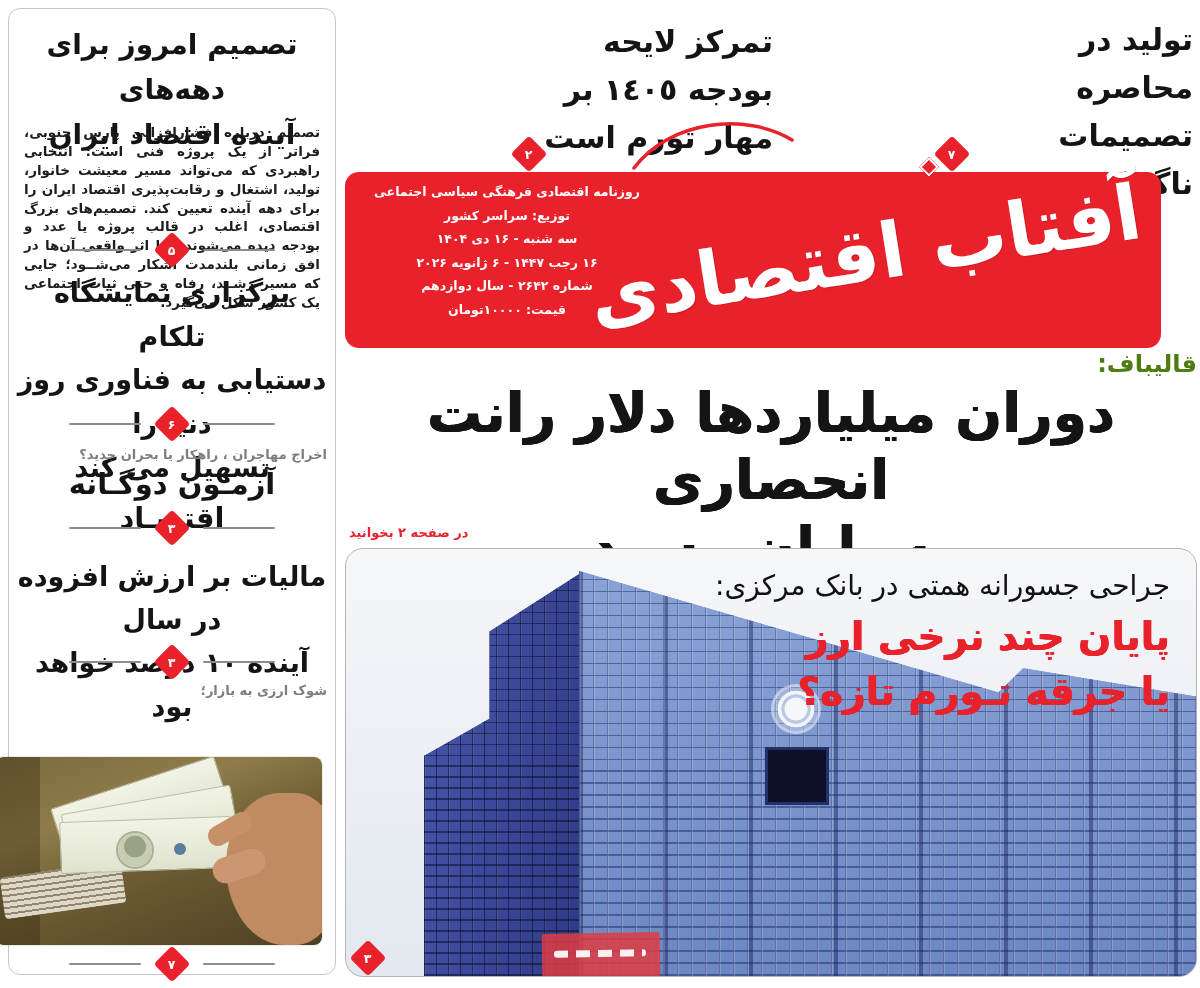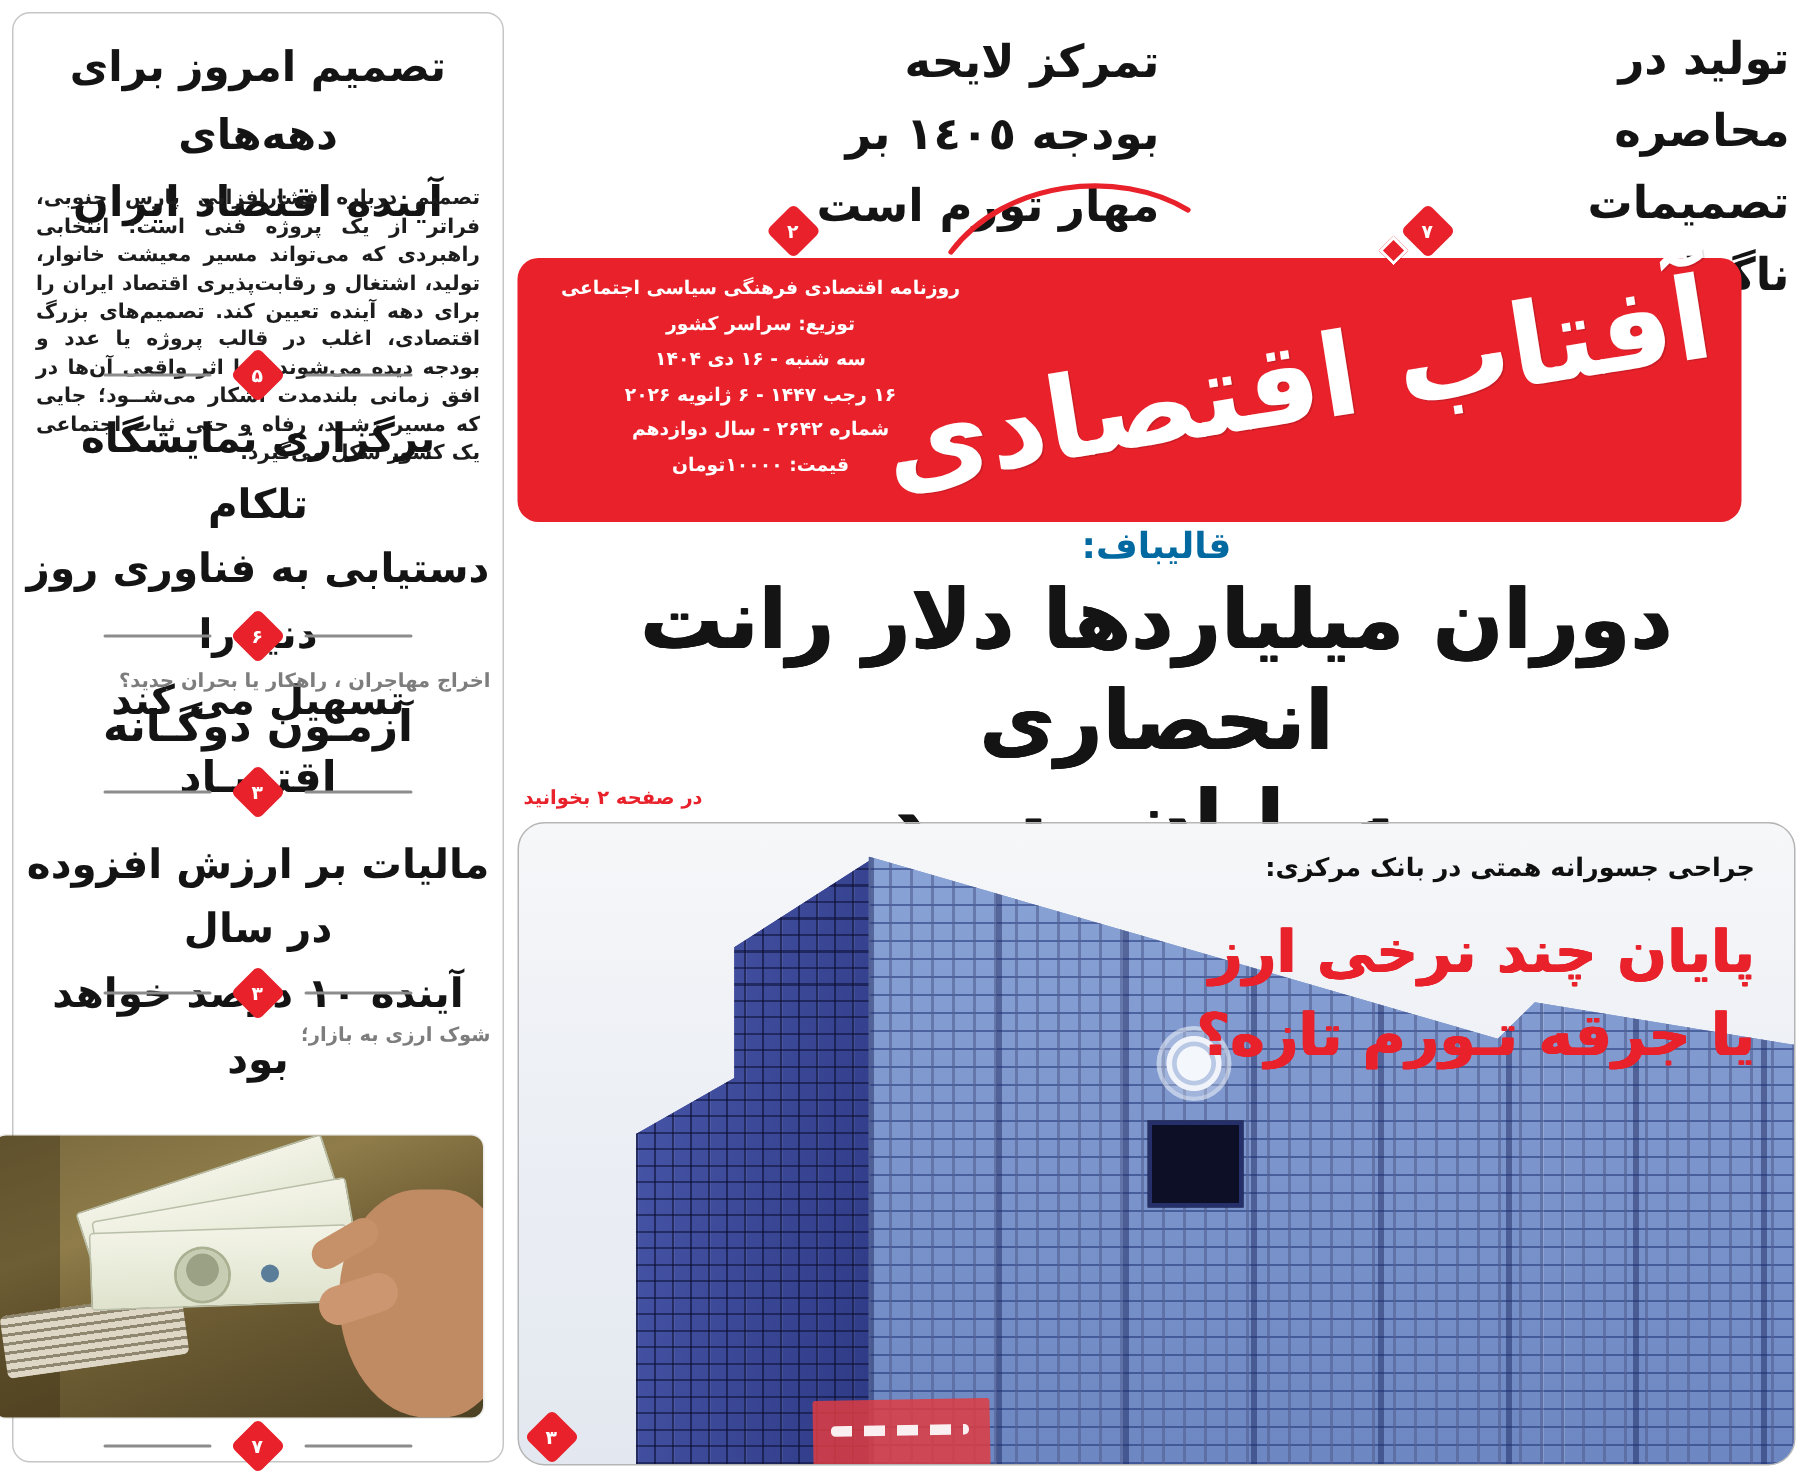--- a/index.html
+++ b/index.html
@@ -69,21 +69,21 @@
     font-weight:bold;text-decoration:none}
   .mh-logo{right:16px;top:-20px;width:560px;height:205px;display:flex;align-items:center;justify-content:center;
     color:#fff;font-size:76px;font-weight:bold;transform:rotate(-9deg);white-space:nowrap;
     text-shadow:1px 1px 0 rgba(0,0,0,.12)}
   .mh-diamond{left:577px;top:-12px;width:14px;height:14px;background:var(--red);transform:rotate(45deg);
     box-shadow:0 0 0 2px #fff inset}
   .mh-swoosh{left:628px;top:110px;width:170px;height:64px;z-index:3}
 
   
   .lead{left:345px;top:350px;width:852px;height:198px}
-  .lead-kicker{top:0;left:0;right:0;text-align:center;font-size:24px;font-weight:bold;color:#0369a1}
+  .lead-kicker{top:0;left:0;right:0;text-align:right;font-size:24px;font-weight:bold;color:#4d7c0f}
   .lead-hl{top:30px;left:0;right:0;font-size:55px;line-height:1.22}
   .lead-note{left:4px;bottom:8px;color:var(--red);font-size:13px;font-weight:bold}
 
   
   .bottom-card{left:345px;top:548px;width:852px;height:429px;border:1px solid #b5b5b5;border-radius:18px;
     overflow:hidden;background:linear-gradient(180deg,#f6f7f9 0%,#edf0f5 40%,#e3e8f0 100%)}
   .face{position:absolute}
   .face-left{left:78px;top:12px;width:156px;bottom:0;
     background-color:#3d4a9a;
     background-image:
@@ -103,21 +103,21 @@
     clip-path:polygon(0 0,68% 30%,72% 24%,100% 31%,100% 100%,0 100%)}
   .emblem{left:428px;top:138px;width:44px;height:44px;border-radius:50%;
     background:radial-gradient(circle,#f4f7fb 0 36%,#b9c8e4 38% 46%,#f0f4fa 48% 58%,rgba(240,244,250,.3) 60% 70%,transparent 72%);
     box-shadow:0 0 0 3px rgba(244,247,251,.55)}
   .dark-window{left:419px;top:198px;width:64px;height:58px;background:#0c0f26;box-shadow:inset 0 0 0 3px #25306b}
   .red-banner{left:196px;top:384px;width:118px;height:45px;background:rgba(222,60,66,.85);
     transform:rotate(-1deg);border-radius:2px}
   .red-banner::after{content:"";position:absolute;left:12px;top:17px;right:14px;height:7px;border-radius:3px;
     background:repeating-linear-gradient(90deg,#fff 0 14px,transparent 14px 22px);opacity:.92}
   .bc-text{right:26px;top:20px;width:560px;text-align:right;z-index:4}
-  .bc-kicker{font-size:17px;font-weight:bold;color:#101010;margin-bottom:20px}
+  .bc-kicker{font-size:28px;font-weight:normal;color:#101010;margin-bottom:8px}
   .bc-red{font-size:39px;font-weight:bold;color:var(--red);line-height:1.4}
   .badge-bank{left:9px;top:396px;z-index:5}
 </style>
 </head>
 <body>
 
 <div class="page">
 
   <div class="abs left-card">
 

